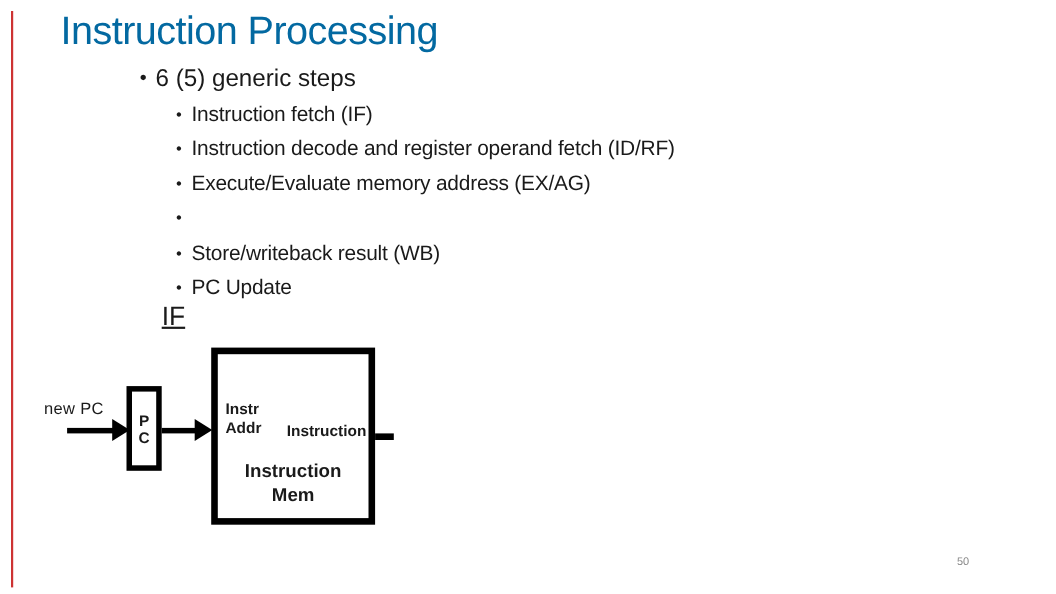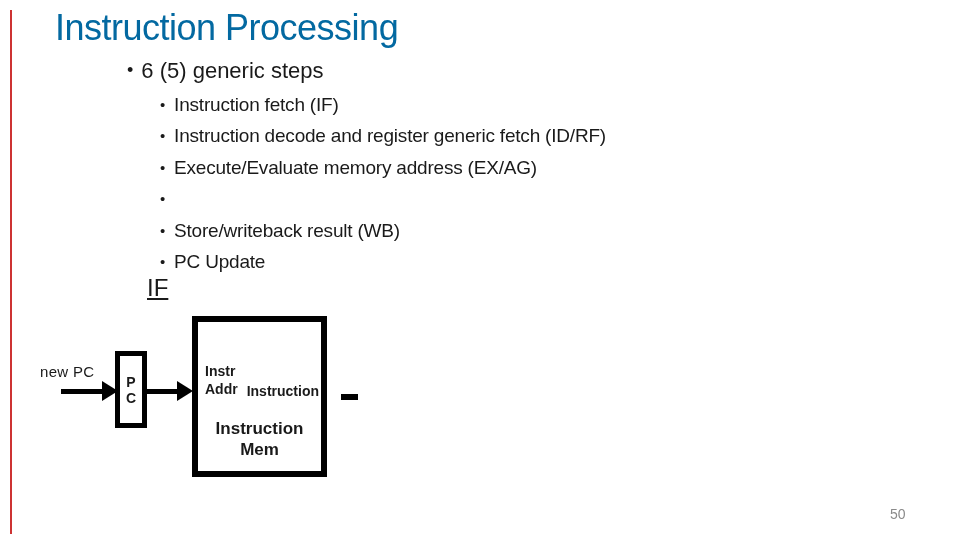--- a/index.html
+++ b/index.html
@@ -26,47 +26,47 @@
   .hline{background:#000;}
   #arrow1-line{left:61px;top:389px;width:45px;height:5px;}
   #arrow2-line{left:147px;top:389px;width:33px;height:5px;}
   #out-stub{left:341px;top:394px;width:17px;height:6px;}
   .arrowhead{width:0;height:0;border-top:10px solid transparent;border-bottom:10px solid transparent;border-left:16px solid #000;}
   #arrow1-head{left:102px;top:381px;}
   #arrow2-head{left:177px;top:381px;}
   #pc-box{left:115px;top:351px;width:32px;height:77px;border:5px solid #000;box-sizing:border-box;
           display:flex;flex-direction:column;align-items:center;justify-content:center;
           font-weight:bold;font-size:14px;line-height:16px;}
-  #mem-box{left:192px;top:316px;width:135px;height:161px;border:6px solid #000;box-sizing:border-box;}
+  #mem-box{left:192px;top:316px;width:149px;height:161px;border:6px solid #000;box-sizing:border-box;}
   #addr-port{position:absolute;left:7px;top:40px;font-weight:bold;font-size:14px;line-height:18px;}
   #output-port{position:absolute;right:2px;top:60px;font-weight:bold;font-size:14px;line-height:18px;}
   #mem-name{position:absolute;left:0;top:96px;width:100%;text-align:center;font-weight:bold;font-size:17px;line-height:21px;}
   
-  #page-number{left:870px;top:506px;font-size:14px;color:#8a8a8a;margin-left:20px;}
+  #page-number{left:870px;top:506px;font-size:10px;color:#8a8a8a;}
 </style>
 </head>
 <body>
 
 <div id="accent-line" class="abs" style="background: rgb(192, 0, 0);"></div>
 
 <div id="title" class="abs">Instruction Processing</div>
 
 <div id="main-bullet" class="abs">
   <span class="blt">•</span>
   <span>6 (5) generic steps</span>
 </div>
 
 <ul id="sub-bullets" class="abs">
   <li>
     <span class="blt">•</span>
     <span>Instruction fetch (IF)</span>
   </li>
   <li>
     <span class="blt">•</span>
-    <span>Instruction decode and register generic fetch (ID/RF)</span>
+    <span>Instruction decode and register operand fetch (ID/RF)</span>
   </li>
   <li>
     <span class="blt">•</span>
     <span>Execute/Evaluate memory address (EX/AG)</span>
   </li>
   <li>
     <span class="blt">•</span>
   </li>
   <li>
     <span class="blt">•</span>

